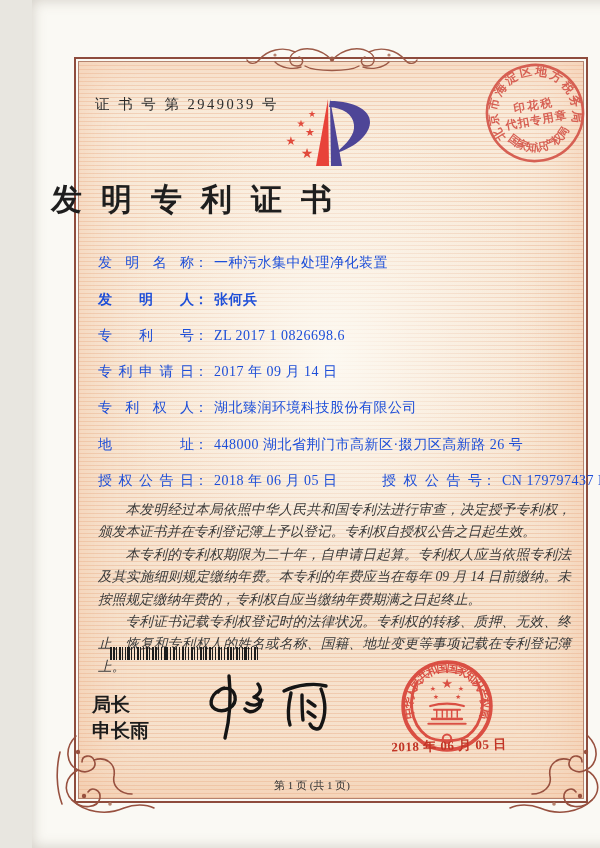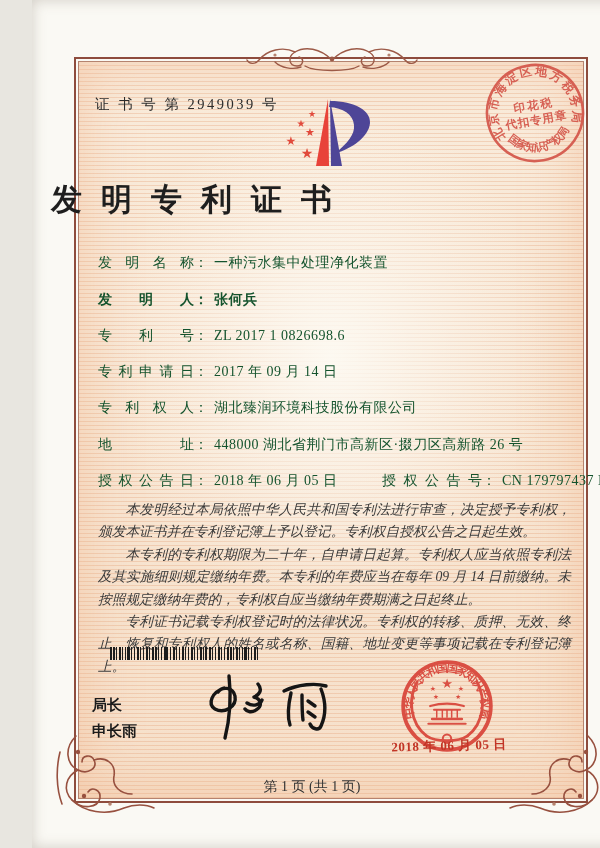--- a/index.html
+++ b/index.html
@@ -18,46 +18,46 @@
       linear-gradient(#f9ecdc,#f6e0ca);
     box-shadow:inset 0 0 55px rgba(240,178,138,.55);}
   .orn{position:absolute;pointer-events:none;}
   
   #cert-no{position:absolute;left:63px;top:95px;font-size:14.5px;letter-spacing:2.5px;color:#2c2c2c;}
   #logo{position:absolute;left:251px;top:95px;}
   #tax-stamp{position:absolute;left:451px;top:61px;transform:rotate(-10deg);opacity:.92;}
   #title{position:absolute;left:0;top:179px;width:600px;text-align:left;
          font-size:31px;font-weight:700;color:#1e1e1e;letter-spacing:19px;text-indent:19px;}
   
-  .frow{position:absolute;left:66px;width:480px;font-size:14px;color:#14532d;white-space:nowrap;}
+  .frow{position:absolute;left:66px;width:480px;font-size:14px;color:#1d4ed8;white-space:nowrap;}
   .flabel{display:inline-block;width:96px;text-align:justify;text-align-last:justify;vertical-align:top;}
   .fcolon{display:inline-block;margin-right:6px;}
   .fvalue{letter-spacing:.5px;}
   .glabel{display:inline-block;width:100px;text-align:justify;text-align-last:justify;vertical-align:top;}
   .gval{display:inline-block;width:168px;letter-spacing:.5px;}
   
   #body-text{position:absolute;left:66px;top:499px;width:473px;font-size:13.7px;line-height:22.4px;
              color:#3a3a3a;font-style:italic;font-weight:500;}
   #body-text p{margin:0;text-indent:2em;text-align:justify;}
   
   #barcode{position:absolute;left:78px;top:647px;width:150px;height:13px;
     background-image:
       repeating-linear-gradient(90deg,#1d1d1d 0 1.5px,transparent 1.5px 3px),
       repeating-linear-gradient(90deg,#1d1d1d 0 2px,transparent 2px 9px),
       repeating-linear-gradient(90deg,transparent 0 4px,#1d1d1d 4px 5.5px,transparent 5.5px 13px);}
   
   #signer{position:absolute;left:60px;top:692px;font-family:"Liberation Sans","DejaVu Sans",sans-serif;
-          font-size:15px;font-weight:700;color:#1c1c1c;line-height:26px;}
+          font-size:19px;font-weight:700;color:#1c1c1c;line-height:26px;}
   #signature{position:absolute;left:162px;top:668px;}
   
   #seal{position:absolute;left:359px;top:650px;opacity:.93;}
   #seal-date{position:absolute;left:356px;top:737px;width:122px;text-align:center;
              font-size:13px;font-weight:700;color:#c23526;letter-spacing:.5px;transform:rotate(-1.5deg);}
   #footer{position:absolute;left:180px;top:778px;width:200px;text-align:center;
-          font-size:14px;color:#333;}
+          font-size:11px;color:#333;}
   .red{fill:#e14a3c;}
   svg text{font-family:"Liberation Sans","DejaVu Sans",sans-serif;}
 </style>
 </head>
 <body>
 
 <div id="paper">
 
   <div id="inner-bg"></div>
   <div id="frame"></div>

